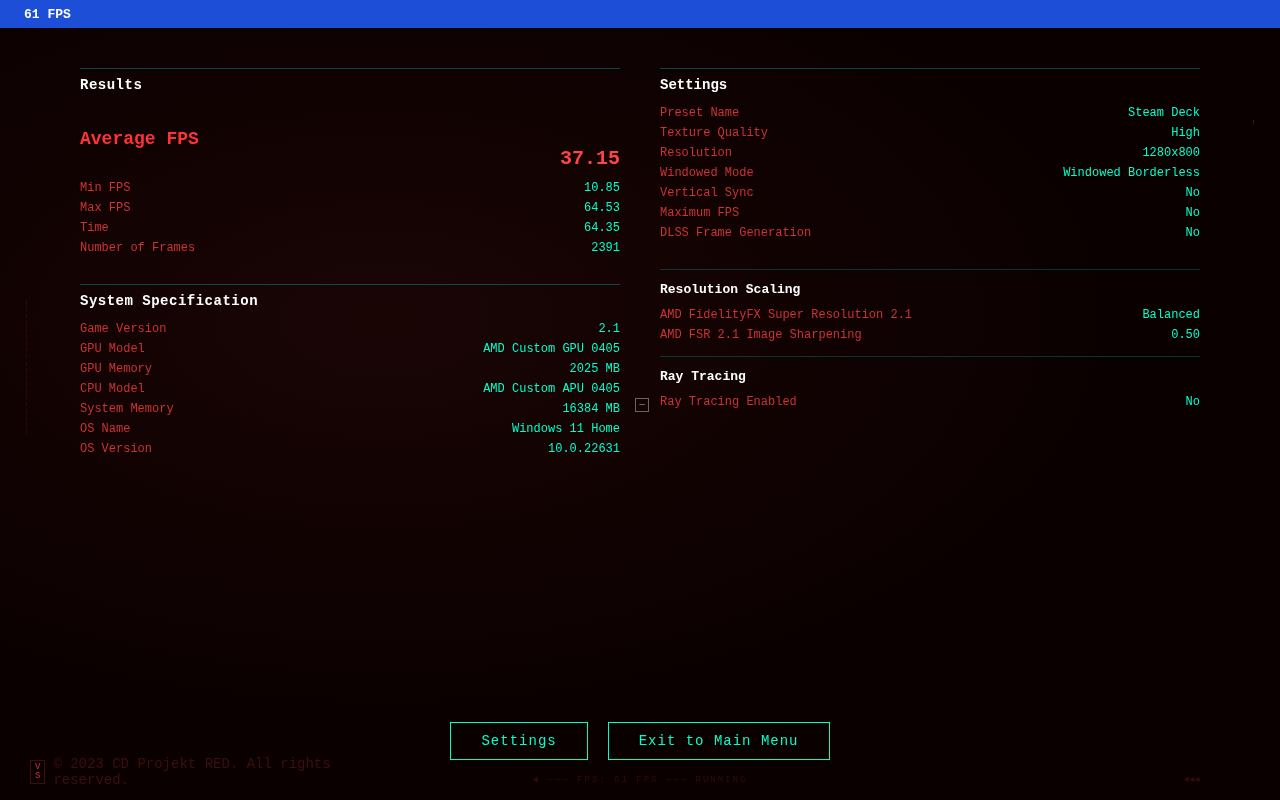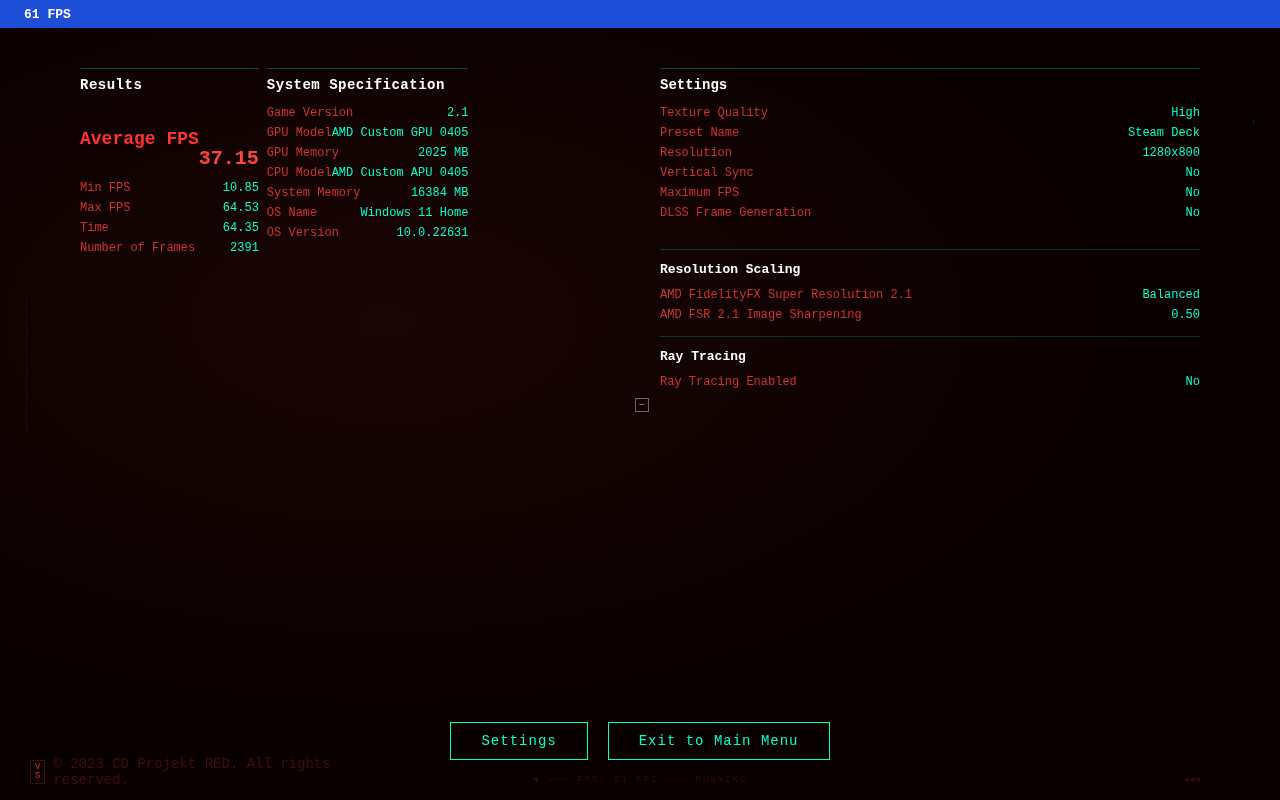--- a/index.html
+++ b/index.html
@@ -53,22 +53,22 @@
       display: flex;
       padding: 40px 80px 20px 80px;
       gap: 40px;
       flex: 1;
     }
 
     
     .left-panel {
       flex: 1;
       display: flex;
-      flex-direction: row;
-      gap: 8px;
+      flex-direction: column;
+      gap: 16px;
     }
 
     
     .right-panel {
       flex: 1;
       display: flex;
       flex-direction: column;
       gap: 0;
     }
 
@@ -286,21 +286,21 @@
         <div class="data-row">
           <span class="row-label">Time</span>
           <span class="row-value">64.35</span>
         </div>
         <div class="data-row">
           <span class="row-label">Number of Frames</span>
           <span class="row-value">2391</span>
         </div>
       </div>
 
-      <div class="section" style="">
+      <div class="section" style="margin-top:10px;">
         <div class="section-title">System Specification</div>
 
         <div class="data-row">
           <span class="row-label">Game Version</span>
           <span class="row-value">2.1</span>
         </div>
         <div class="data-row">
           <span class="row-label">GPU Model</span>
           <span class="row-value">AMD Custom GPU 0405</span>
         </div>
@@ -327,30 +327,34 @@
       </div>
 
     </div>
 
     <div class="right-panel">
 
       <div class="settings-section">
         <div class="settings-title">Settings</div>
 
         <div class="data-row">
+          <span class="row-label">Preset Name</span>
+          <span class="row-value">Steam Deck</span>
+        </div>
+        <div class="data-row">
           <span class="row-label">Texture Quality</span>
           <span class="row-value">High</span>
         </div>
         <div class="data-row">
-          <span class="row-label">Preset Name</span>
-          <span class="row-value">Steam Deck</span>
-        </div>
-        <div class="data-row">
           <span class="row-label">Resolution</span>
           <span class="row-value">1280x800</span>
+        </div>
+        <div class="data-row">
+          <span class="row-label">Windowed Mode</span>
+          <span class="row-value">Windowed Borderless</span>
         </div>
         <div class="data-row">
           <span class="row-label">Vertical Sync</span>
           <span class="row-value">No</span>
         </div>
         <div class="data-row">
           <span class="row-label">Maximum FPS</span>
           <span class="row-value">No</span>
         </div>
         <div class="data-row">

